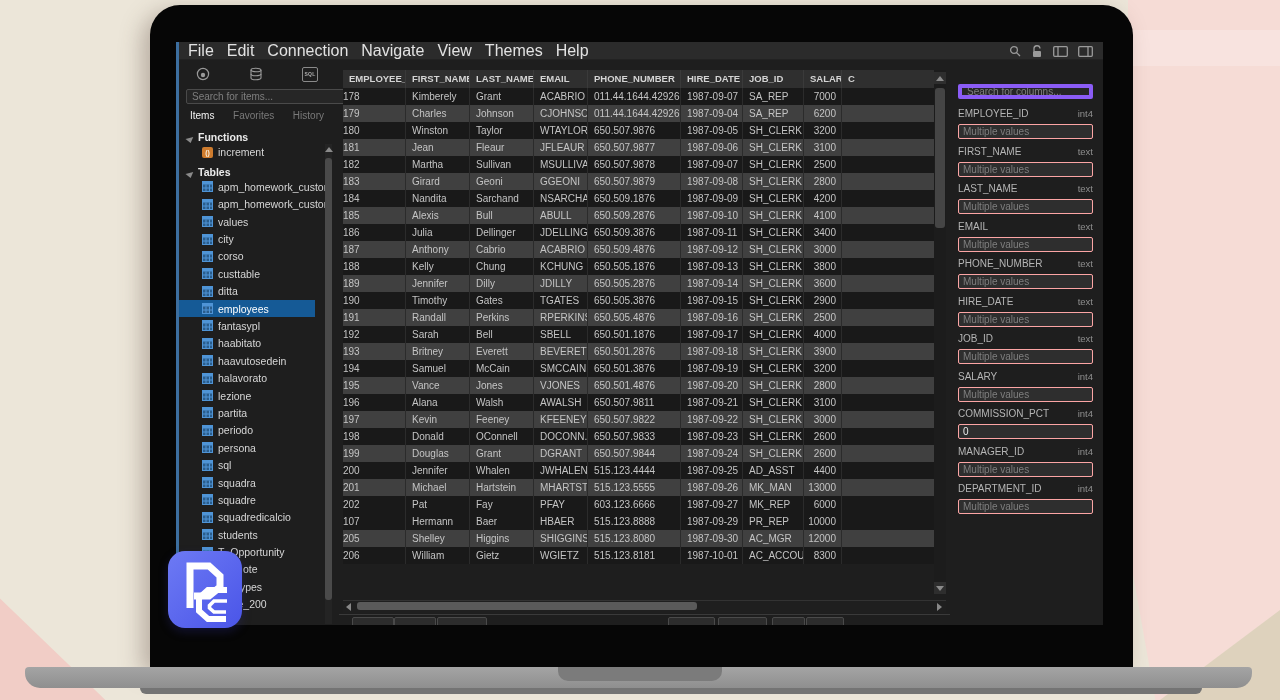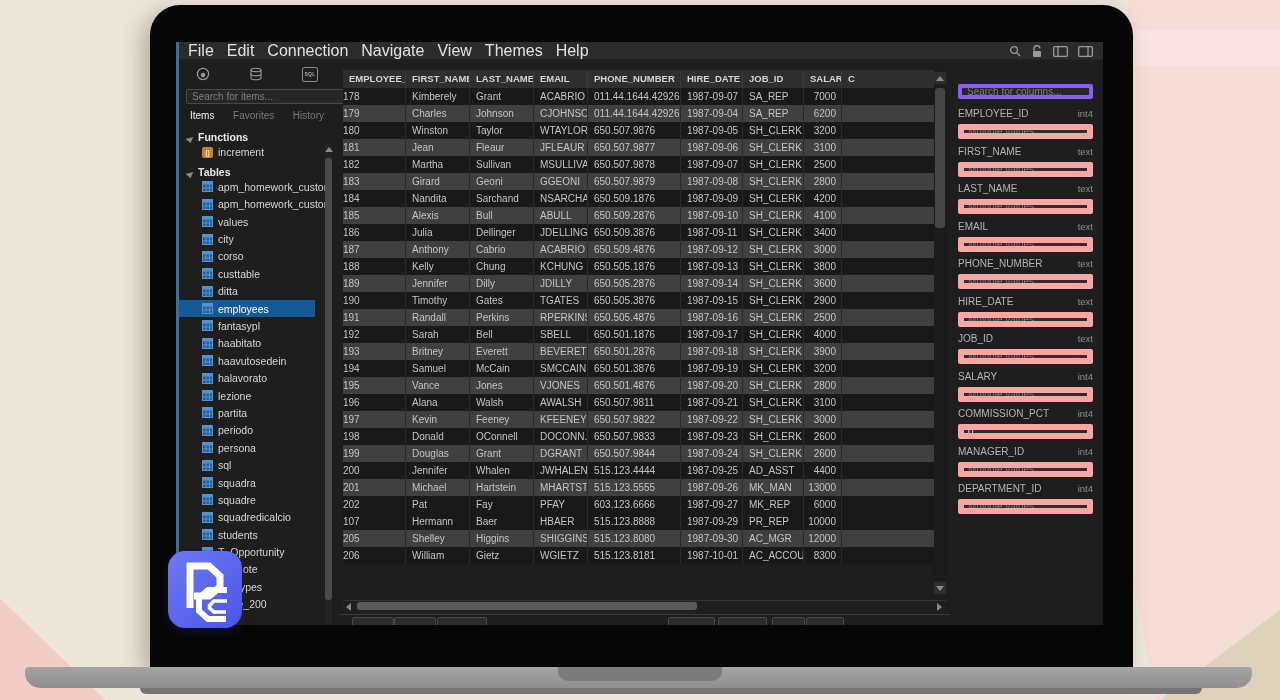--- a/index.html
+++ b/index.html
@@ -96,21 +96,21 @@
 
   
   .rpanel{position:absolute;left:771px;top:18px;width:153px;height:565px;background:#1e1e1e;}
   .rp-search{position:absolute;left:8px;top:24px;width:135px;height:15px;background:#262626;
     border:4px solid #8b5cf6;border-radius:2px;color:#bbb;font-size:10px;padding:0 5px;box-sizing:border-box;outline:none;}
   .flist{position:absolute;left:8px;top:46px;width:135px;}
   .fgroup{height:37.5px;}
   .frow{display:flex;justify-content:space-between;align-items:center;height:15px;}
   .fname{font-size:10px;color:#b5b5b5;}
   .ftype{font-size:9.5px;color:#8f8f8f;}
-  .finput{width:135px;height:15px;background:#2e2e2e;border:6px solid #fca5a5;border-radius:2px;
+  .finput{width:135px;height:15px;background:#2e2e2e;border:1px solid #fca5a5;border-radius:2px;
     color:#eaeaea;font-size:10px;padding:0 4px;box-sizing:border-box;outline:none;font-family:"Liberation Sans",sans-serif;}
   input::placeholder{color:#7f7f7f;opacity:1;}
 
   
   .logo{position:absolute;left:168px;top:551px;width:74px;height:77px;border-radius:17px;
     background:linear-gradient(135deg,#6d7af4,#4a55e8);z-index:10;box-shadow:0 4px 10px rgba(40,40,120,0.35);}
 </style>
 </head>
 <body>
 

